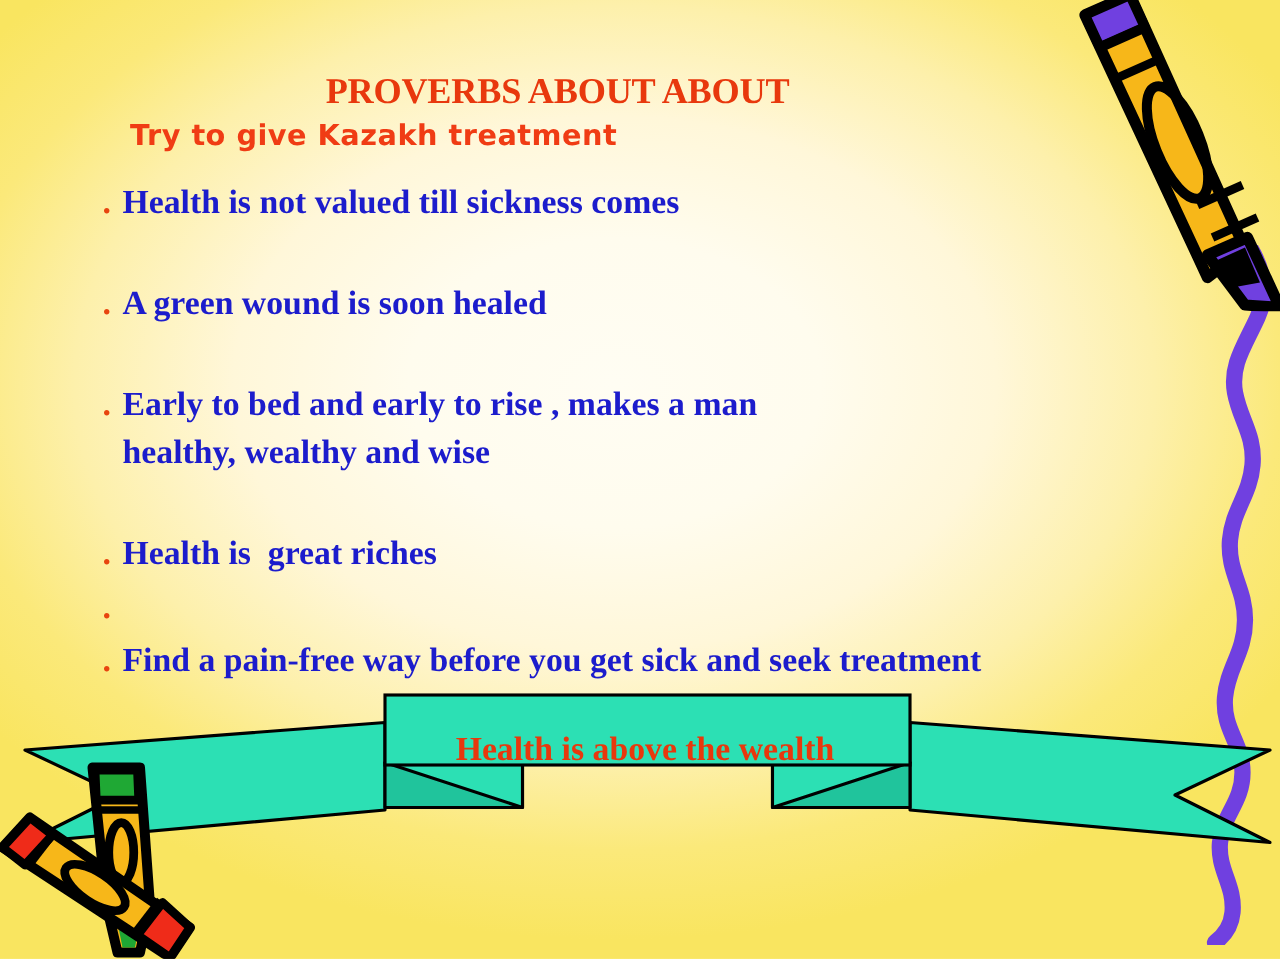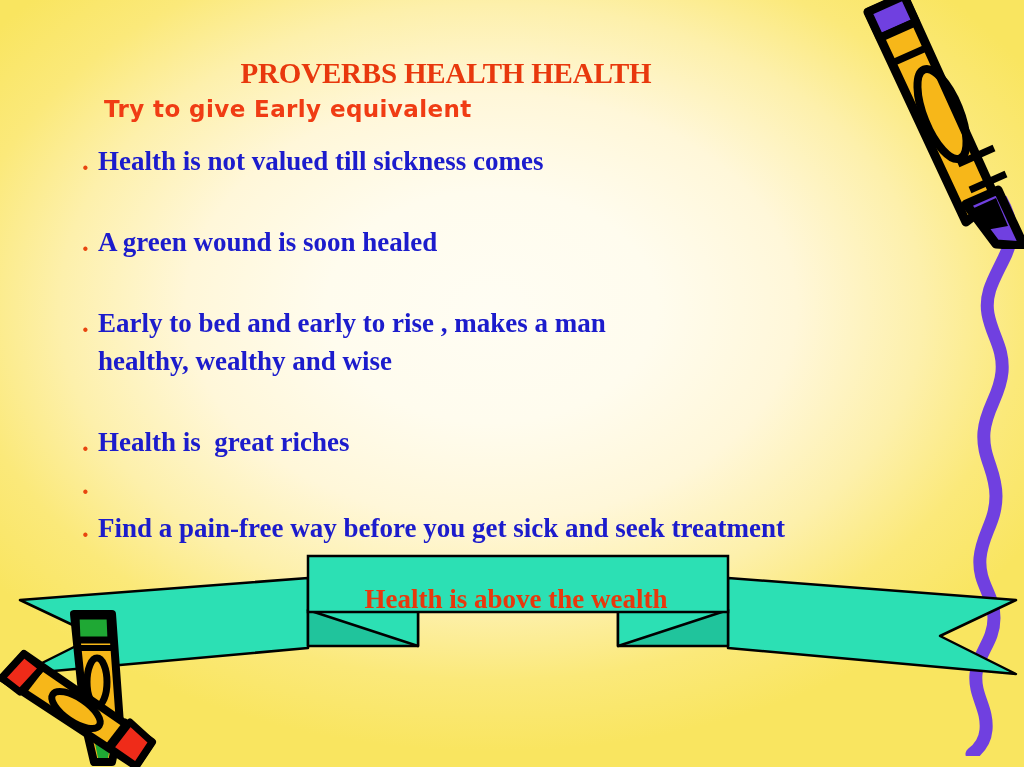--- a/index.html
+++ b/index.html
@@ -182,22 +182,22 @@
       <ellipse cx="96" cy="120" rx="18" ry="48" transform="rotate(-22 96 120)" fill="none" stroke="#000000" stroke-width="8"></ellipse>
 
       <line x1="112" y1="170" x2="148" y2="154" stroke="#000000" stroke-width="7"></line>
       <line x1="124" y1="196" x2="160" y2="180" stroke="#000000" stroke-width="7"></line>
 
       <polygon points="120,210 152,196 178,252 150,250" fill="#7040e0" stroke="#000000" stroke-width="9" stroke-linejoin="round"></polygon>
       <polygon points="128,214 150,204 162,232 140,236" fill="#000000"></polygon>
     </g>
   </svg>
 
-  <div id="title">PROVERBS HEALTH HEALTH</div>
-  <div id="subtitle">Try to give Early equivalent</div>
+  <div id="title">PROVERBS ABOUT ABOUT</div>
+  <div id="subtitle">Try to give Kazakh treatment</div>
 
   <div id="bullet-list">
 
     <div class="bullet-row">
       <span class="bullet-dot">.</span>
       <span class="bullet-text">Health is not valued till sickness comes</span>
     </div>
     <div class="sp-1"></div>
 
     <div class="bullet-row">

